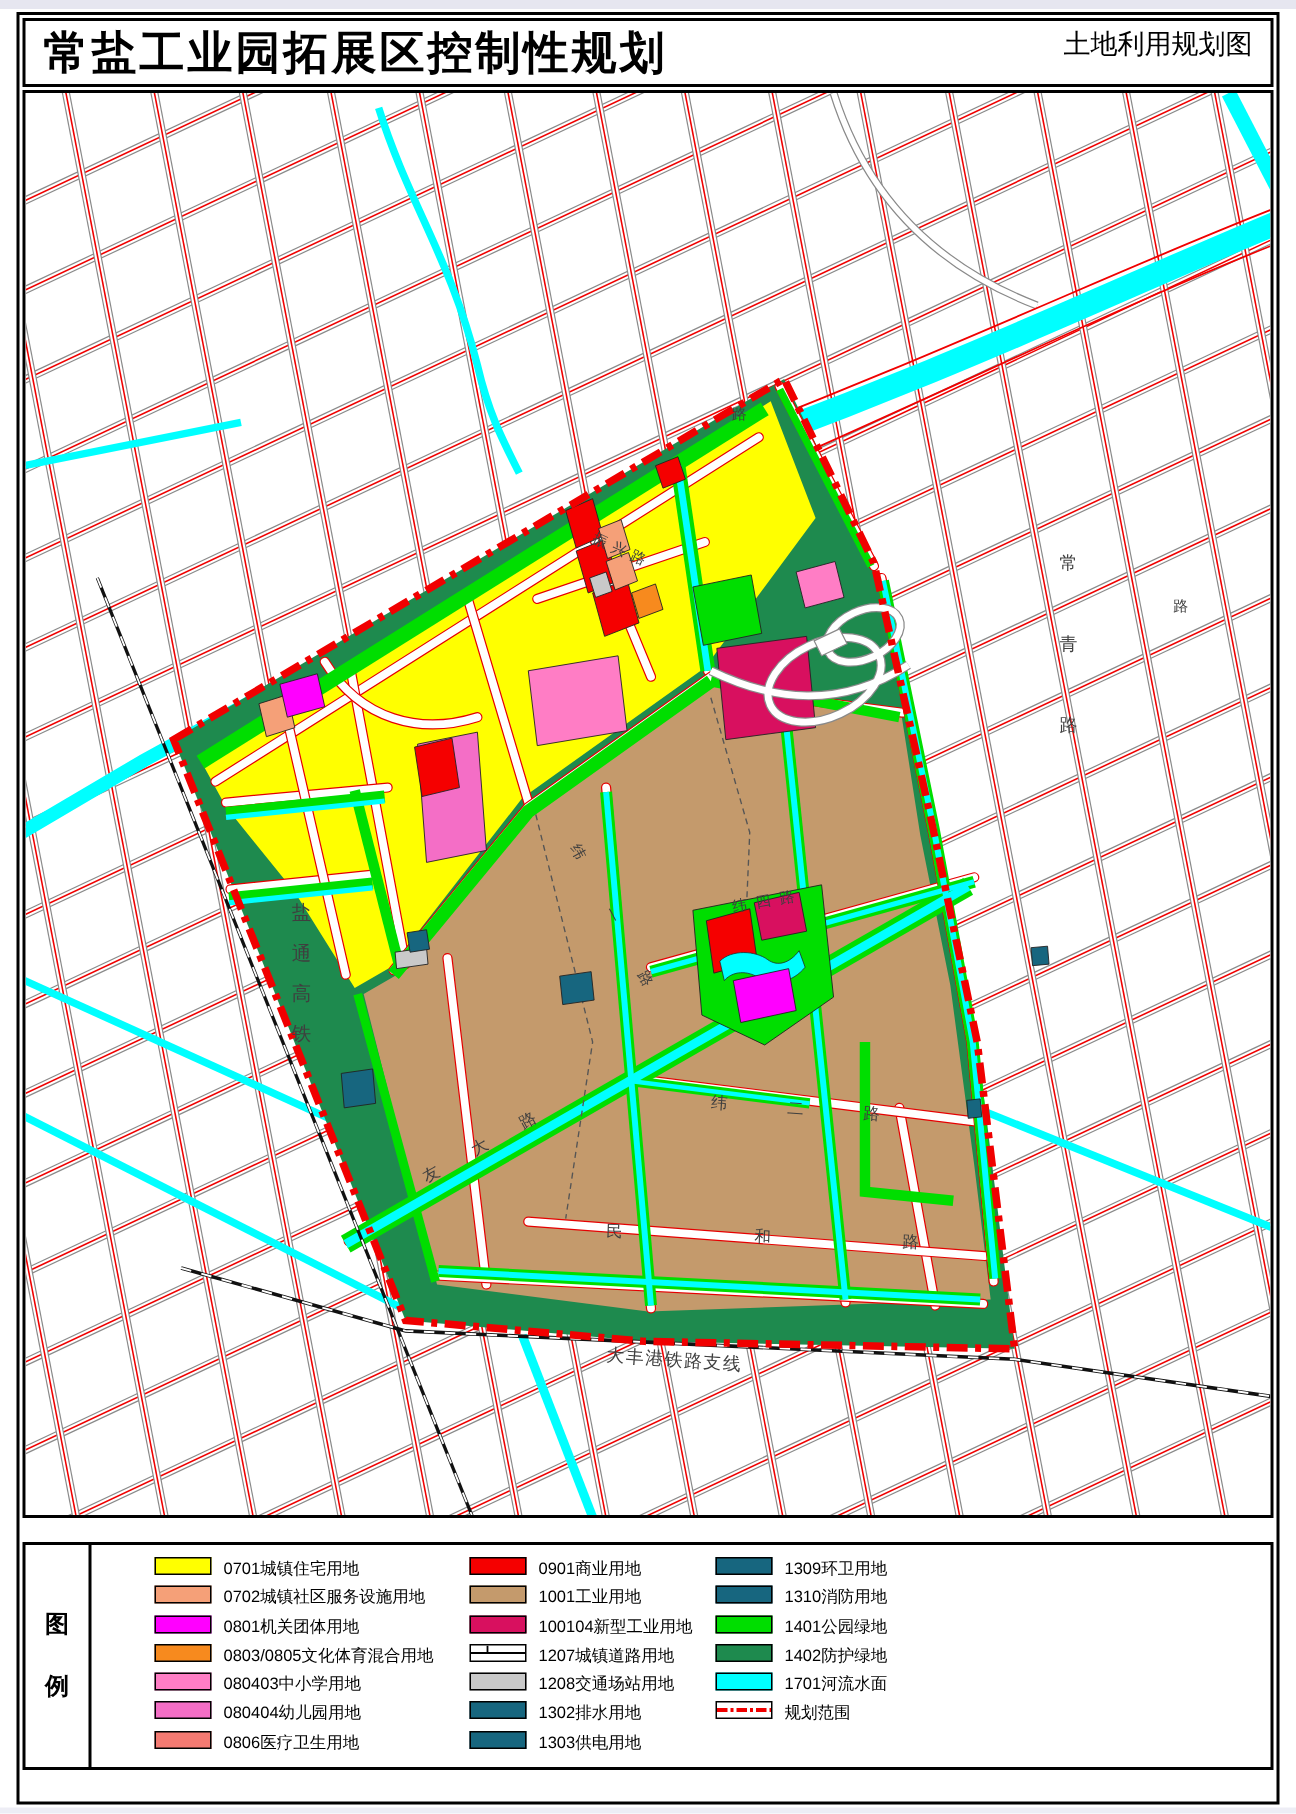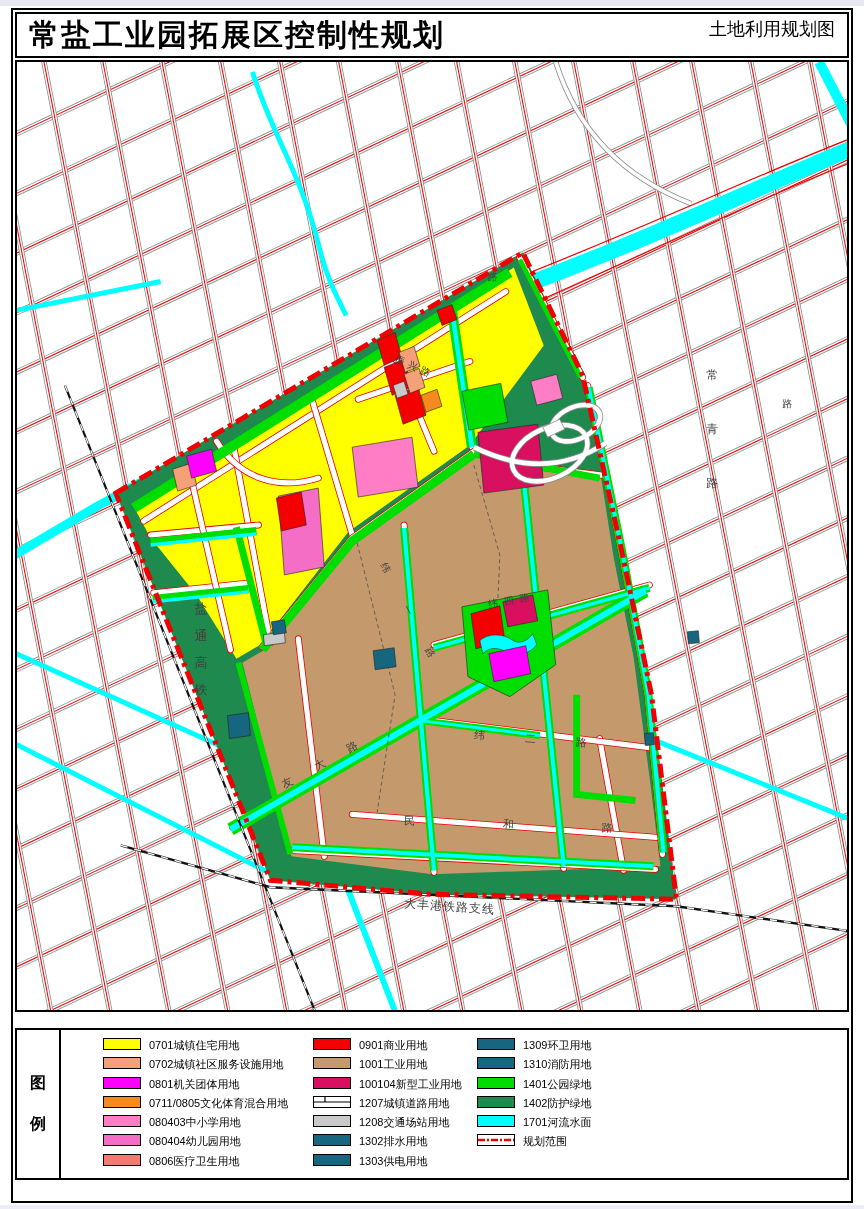--- a/index.html
+++ b/index.html
@@ -379,21 +379,21 @@
         <div class="lrow">
           <div class="sw" style="background: rgb(245, 160, 120);"></div>
           <span class="ltext">0702城镇社区服务设施用地</span>
         </div>
         <div class="lrow">
           <div class="sw" style="background: rgb(255, 0, 255);"></div>
           <span class="ltext">0801机关团体用地</span>
         </div>
         <div class="lrow">
           <div class="sw" style="background: rgb(247, 138, 30);"></div>
-          <span class="ltext">0711/0805文化体育混合用地</span>
+          <span class="ltext">0803/0805文化体育混合用地</span>
         </div>
         <div class="lrow">
           <div class="sw" style="background: rgb(255, 125, 197);"></div>
           <span class="ltext">080403中小学用地</span>
         </div>
         <div class="lrow">
           <div class="sw" style="background: rgb(244, 110, 198);"></div>
           <span class="ltext">080404幼儿园用地</span>
         </div>
         <div class="lrow">

